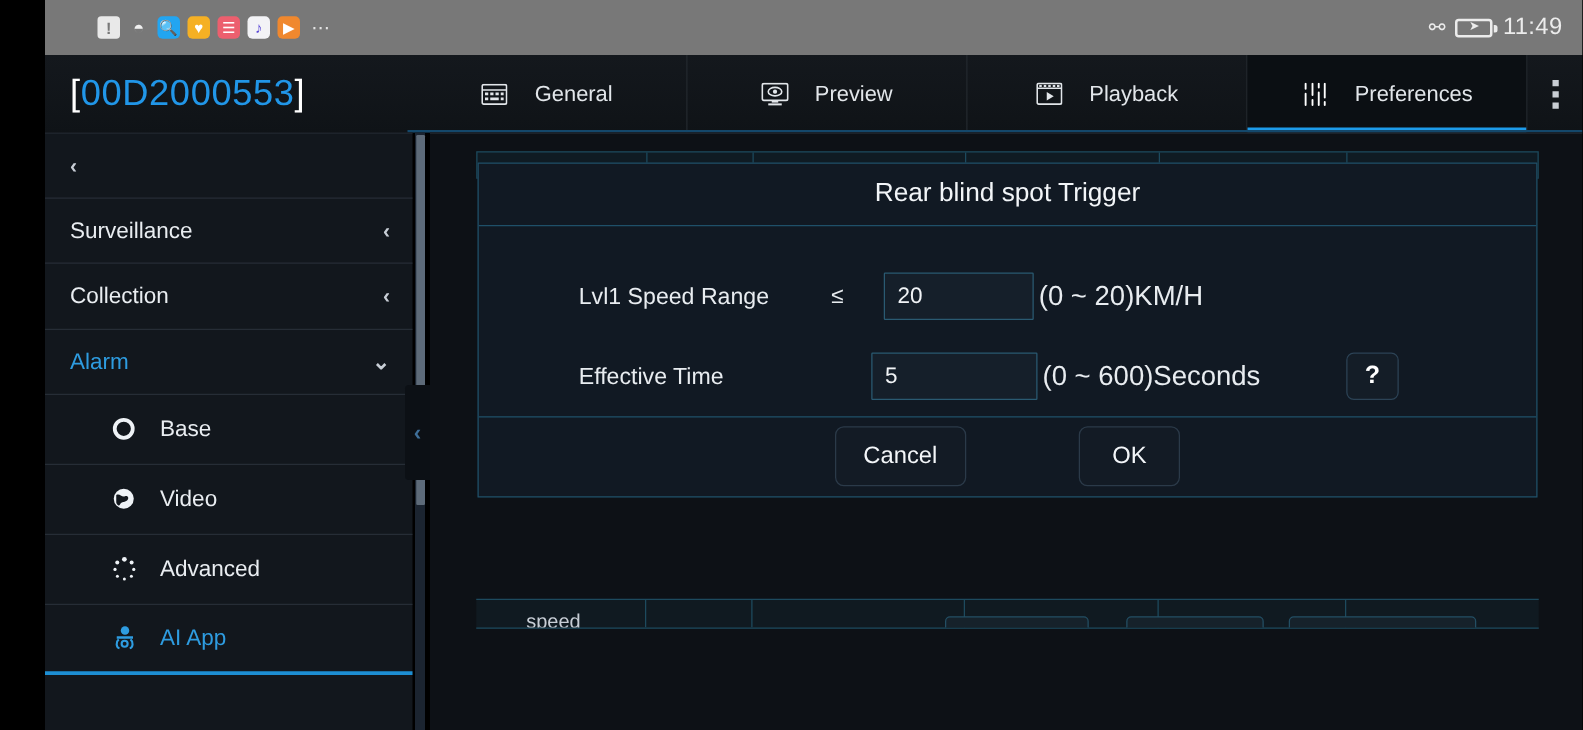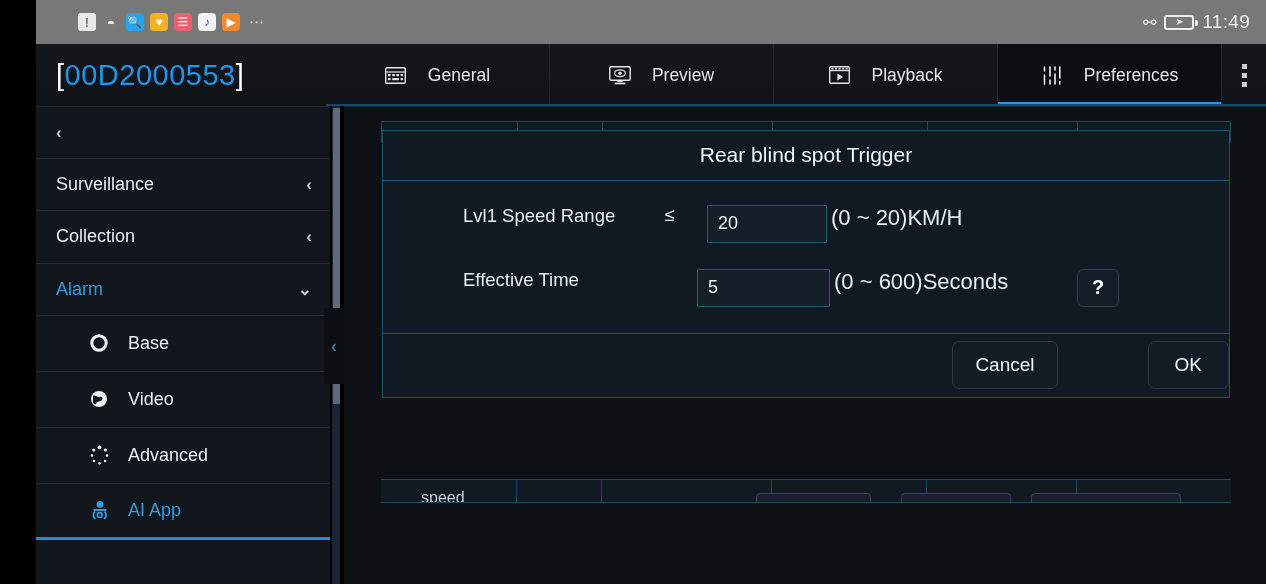--- a/index.html
+++ b/index.html
@@ -144,39 +144,39 @@
     background:#111923; border:1px solid #1f5069;
     display:flex; flex-direction:column;
   }
   .modal-head {
     height:69px; border-bottom:1px solid #1f5069;
     display:flex; align-items:center; justify-content:center;
   }
   .modal-title { color:#f2f5f8; font-size:21px; }
   .modal-body { flex:1; padding:24px 0 0 0; }
 
-  .frow { display:flex; height:64px; padding-left:80px; }
+  .frow { display:flex; align-items:center; height:64px; padding-left:80px; }
   .frow .flabel { color:#e8ecf0; font-size:18.5px; width:170px; }
   .frow .fop { color:#e8ecf0; font-size:18px; width:74px; text-align:center; }
   .finput {
     width:120px; height:38px; background:#151f2a; border:1px solid #2a5a72;
     color:#f0f3f6; font-size:18px; font-family:"Liberation Sans", sans-serif;
     padding:0 10px; outline:none; border-radius:1px;
   }
   .fhint { color:#e8ecf0; font-size:22px; margin-left:4px; white-space:nowrap; }
   .help-btn {
     width:42px; height:38px; margin-left:auto; margin-right:110px;
     background:#141d27; border:1px solid #2c4356; border-radius:6px;
     color:#ffffff; font-size:20px; font-weight:bold;
     display:flex; align-items:center; justify-content:center; cursor:pointer;
   }
 
   .modal-foot {
     height:90px; border-top:1px solid #1f5069;
-    display:flex; align-items:center; justify-content:flex-end; gap:90px;
+    display:flex; align-items:center; justify-content:center; gap:90px;
   }
   .mbtn {
     min-width:60px; height:48px; padding:0 22px;
     background:#131b25; border:1px solid #2b3a49; border-radius:7px;
     color:#f3f6f9; font-size:19px; font-family:"Liberation Sans", sans-serif;
     cursor:pointer;
   }
   .mbtn.ok { padding:0 26px; }
 
   .left-rail { position:absolute; left:0; top:0; width:36px; height:584px; background:#000; }

